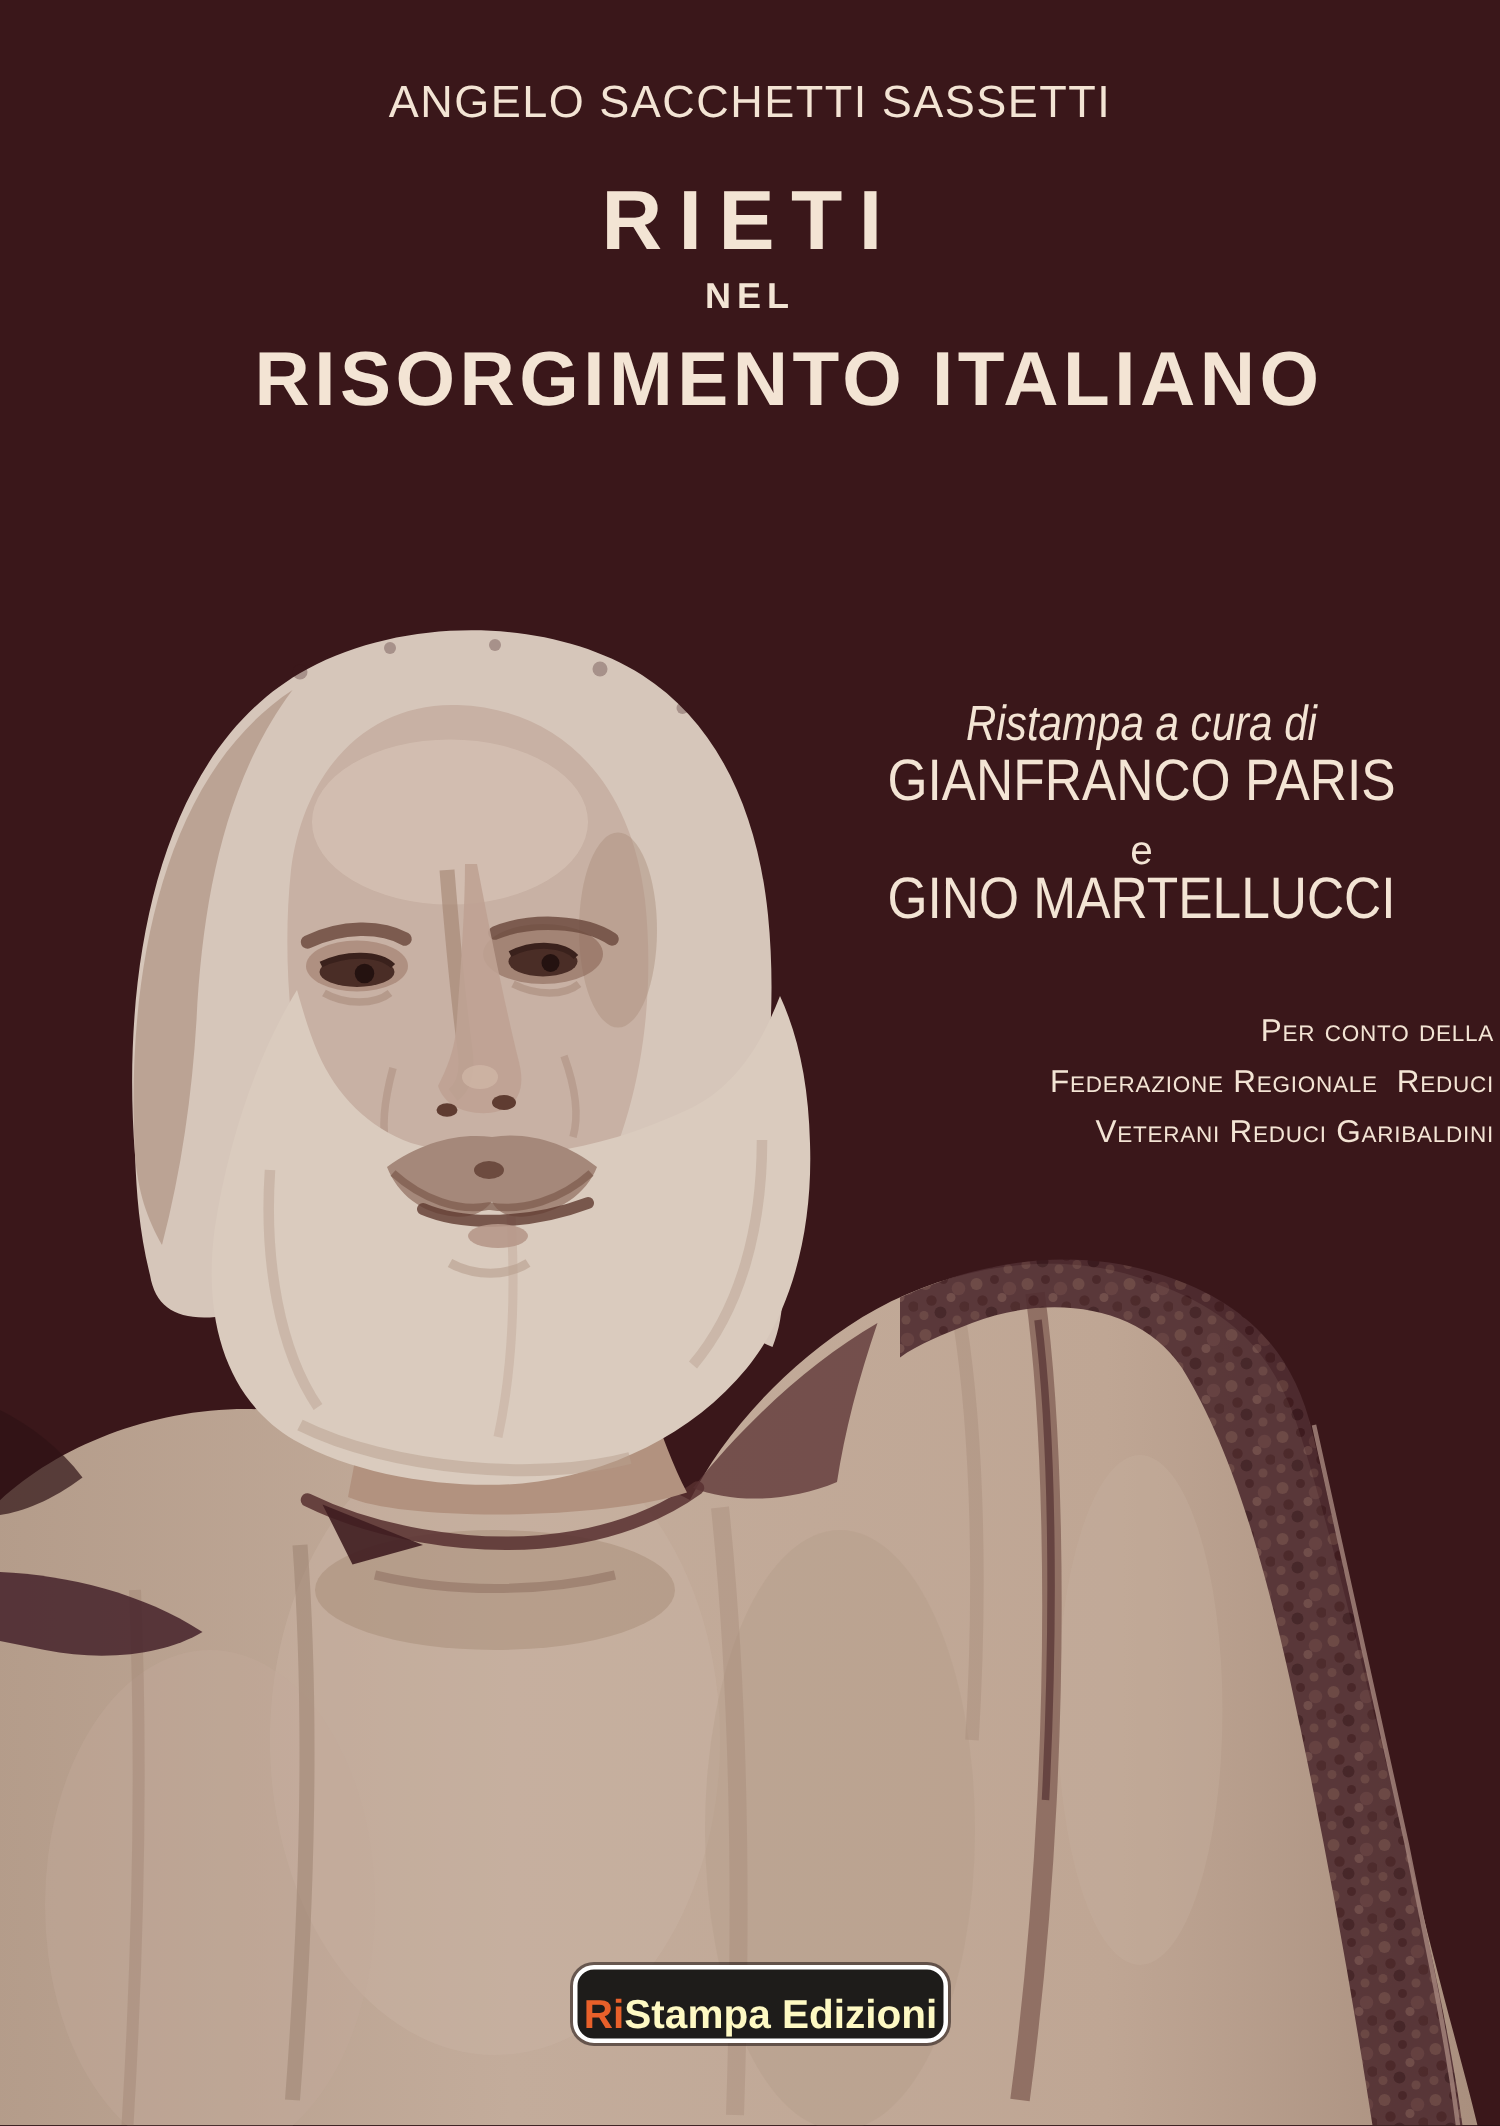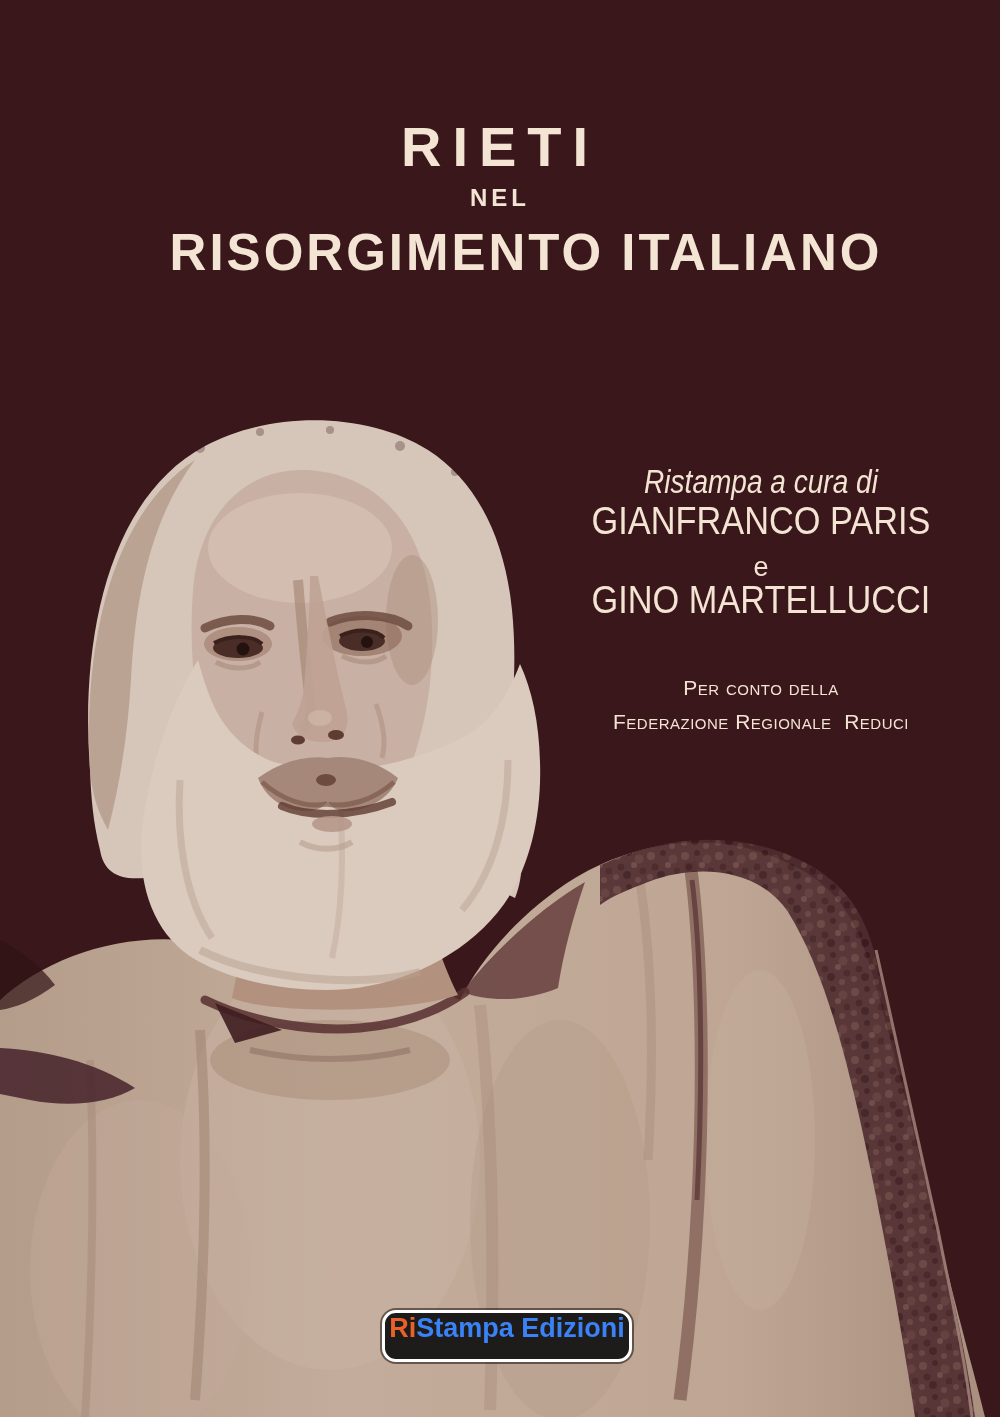--- a/index.html
+++ b/index.html
@@ -19,32 +19,32 @@
   .years{top:304px;font-size:45px;}
   .rightcol{position:absolute;left:526px;top:0;width:470px;text-align:center;}
   .rline{position:absolute;left:0;width:470px;text-align:center;white-space:pre;}
   .reprint-intro{top:463px;font-size:33px;font-style:italic;transform:scaleX(.85);}
   .editor{font-size:39px;transform:scaleX(.88);}
   .editor1{top:499px;}
   .conj{top:552px;font-size:27px;}
   .editor2{top:578px;}
   .commission{position:absolute;left:526px;top:671px;width:470px;text-align:center;
     font-size:21px;line-height:33.5px;font-variant:small-caps;letter-spacing:.5px;}
-  .commission div{white-space:pre;}
+  .commission div{white-space:pre;text-align:right;}
   .portrait-svg{position:absolute;left:0;top:0;width:1000px;height:1417px;}
   .logo{
     position:absolute;left:382px;top:1310px;width:250px;height:52px;
     background:#1e1c1a;border:3px solid #ffffff;border-radius:14px;
     box-sizing:border-box;
     box-shadow:0 0 0 2px rgba(25,15,15,.55);
-    display:flex;align-items:flex-start;justify-content:center;
+    display:flex;align-items:flex-end;justify-content:center;
     font-size:27px;font-weight:bold;white-space:pre;
   }
   .logo .ri{color:#e8602a;}
-  .logo .rest{color:#3b82f6;}
+  .logo .rest{color:#fef9c3;}
 </style>
 </head>
 <body>
 
 <div class="cover">
 
   <svg class="portrait-svg" viewBox="0 0 1000 1417" xmlns="http://www.w3.org/2000/svg" aria-hidden="true">
     <defs>
       <linearGradient id="robeGrad" x1="0" y1="0" x2="1" y2="0">
         <stop offset="0" stop-color="#b49c8a"></stop>
@@ -158,33 +158,35 @@
     <path d="M 258,778 C 280,762 305,755 328,758 C 352,754 378,762 398,778
              C 391,796 372,809 350,811 C 339,812 331,808 328,801
              C 323,808 314,812 303,811 C 281,809 265,796 258,778 Z" fill="#a5887a"></path>
     <ellipse cx="326" cy="780" rx="10" ry="6" fill="#5f3c31" opacity=".8"></ellipse>
     <path d="M 262,782 C 282,800 306,808 326,804 C 348,808 374,800 394,782" stroke="#7c5a4c" stroke-width="5" fill="none" opacity=".7"></path>
     <path d="M 282,806 C 310,818 355,816 392,802" stroke="#5f3a30" stroke-width="8" fill="none" opacity=".8" stroke-linecap="round"></path>
     <ellipse cx="332" cy="824" rx="20" ry="8" fill="#b6988a" opacity=".9"></ellipse>
     <path d="M 300,842 C 316,851 338,851 352,842" stroke="#b89f8e" stroke-width="6" fill="none" opacity=".6"></path>
   </svg>
 
+  <div class="abs author">ANGELO SACCHETTI SASSETTI</div>
   <div class="abs title1">RIETI</div>
   <div class="abs title2">NEL</div>
   <div class="abs title3">RISORGIMENTO ITALIANO</div>
 
   <div class="rightcol">
     <div class="rline reprint-intro">Ristampa a cura di</div>
     <div class="rline editor editor1">GIANFRANCO PARIS</div>
     <div class="rline conj">e</div>
     <div class="rline editor editor2">GINO MARTELLUCCI</div>
   </div>
 
   <div class="commission">
     <div>Per conto della</div>
     <div>Federazione Regionale  Reduci</div>
+    <div>Veterani Reduci Garibaldini</div>
   </div>
 
   <div class="logo">
     <span class="ri">Ri</span><span class="rest">Stampa Edizioni</span>
   </div>
 
 </div>
 
 </body></html>

